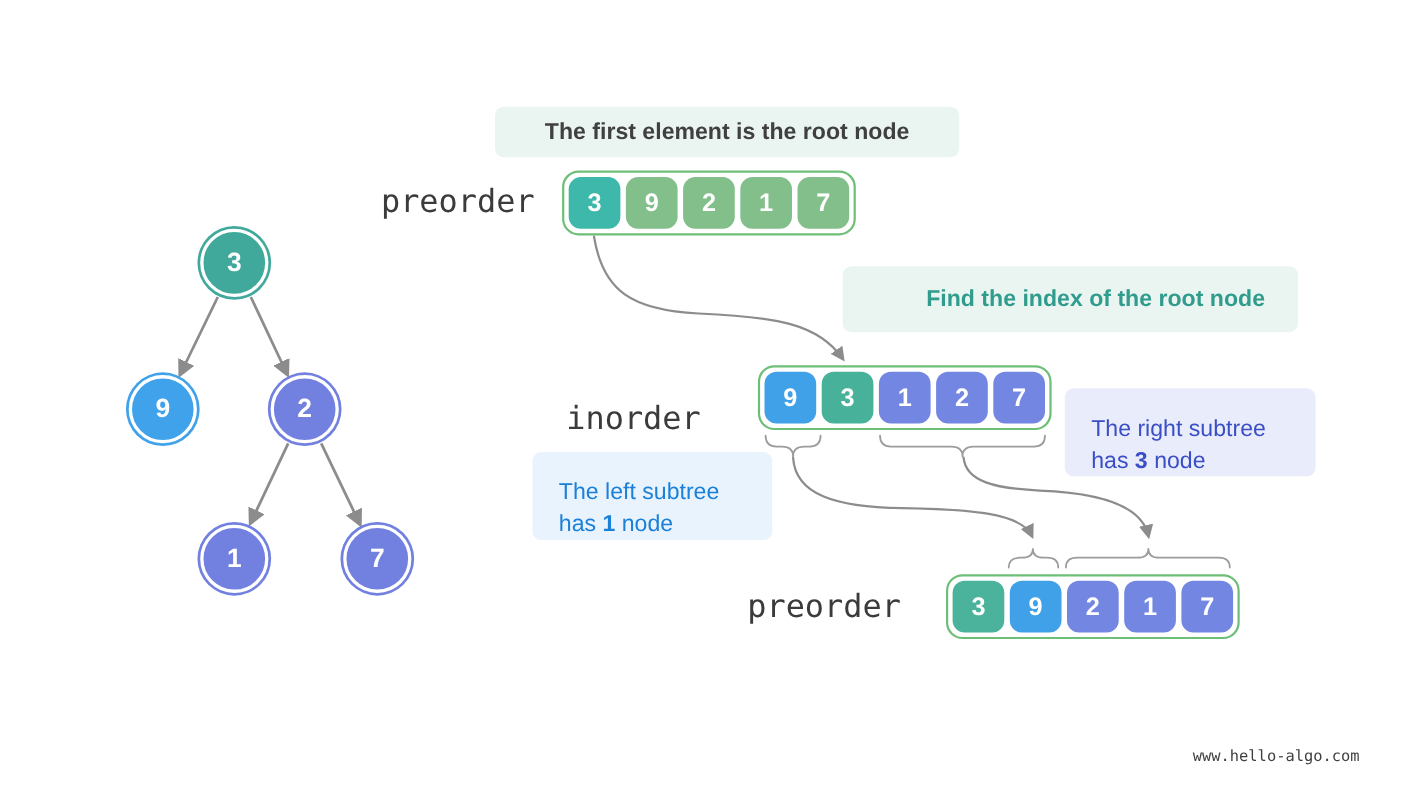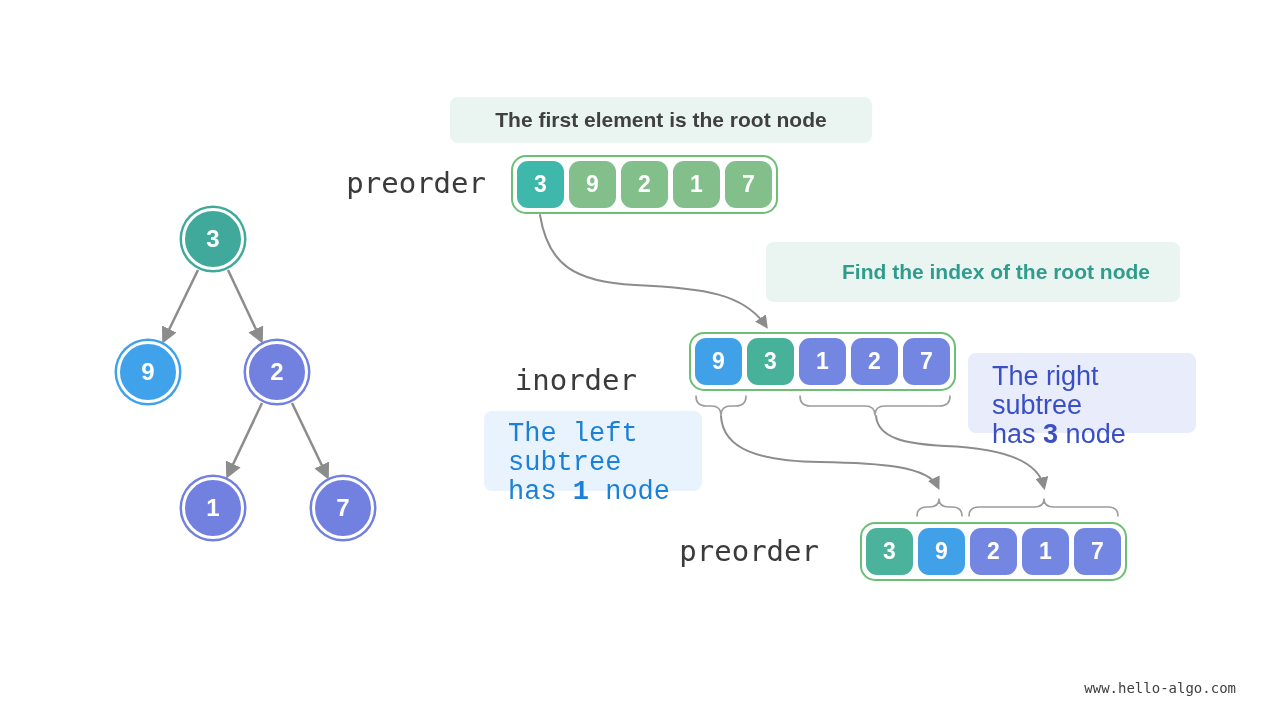--- a/index.html
+++ b/index.html
@@ -11,23 +11,23 @@
   #tree-layer{position:absolute;left:0;top:0;width:100%;height:100%;pointer-events:none;}
   .tree-node{position:absolute;width:56px;height:56px;border:3px solid #fff;border-radius:50%;
              display:flex;align-items:center;justify-content:center;color:#fff;
              font-size:24px;font-weight:bold;transform:translate(-50%,-50%);}
 
   
   .callout{position:absolute;border-radius:8px;display:flex;align-items:center;justify-content:center;
            font-weight:bold;font-size:21px;}
   #callout-first{left:450px;top:97px;width:422px;height:46px;background:#eaf5f2;color:#404040;}
   #callout-find{left:766px;top:242px;width:368px;height:60px;background:#eaf5f2;color:#2f9c8c;padding-left:46px;}
-  .callout.note{display:block;font-weight:500;font-size:27px;line-height:29px;text-align:left;
-                padding:9px 0 0 24px;box-sizing:border-box;}
-  #callout-left{left:484px;top:411px;width:218px;height:80px;background:#e9f3fd;color:#1b80d7;font-family:Liberation Mono, monospace;}
+  .callout.note{display:block;font-weight:500;font-size:21px;line-height:29px;text-align:left;
+                padding:22px 0 0 24px;box-sizing:border-box;}
+  #callout-left{left:484px;top:411px;width:218px;height:80px;background:#e9f3fd;color:#1b80d7;}
   #callout-right{left:968px;top:353px;width:228px;height:80px;background:#e9ecfa;color:#3a4fc6;}
   .callout.note b{font-weight:800;}
 
   
   .mono{font-family:"DejaVu Sans Mono","Liberation Mono",monospace;}
   .row-label{position:absolute;color:#3b3b3b;font-size:29px;line-height:27px;text-align:right;}
   #label-pre-top{left:330px;top:170px;width:156px;}
   #label-in{left:481px;top:330px;width:156px;margin-top:37px;}
   #label-pre-bot{left:663px;top:538px;width:156px;}
 

